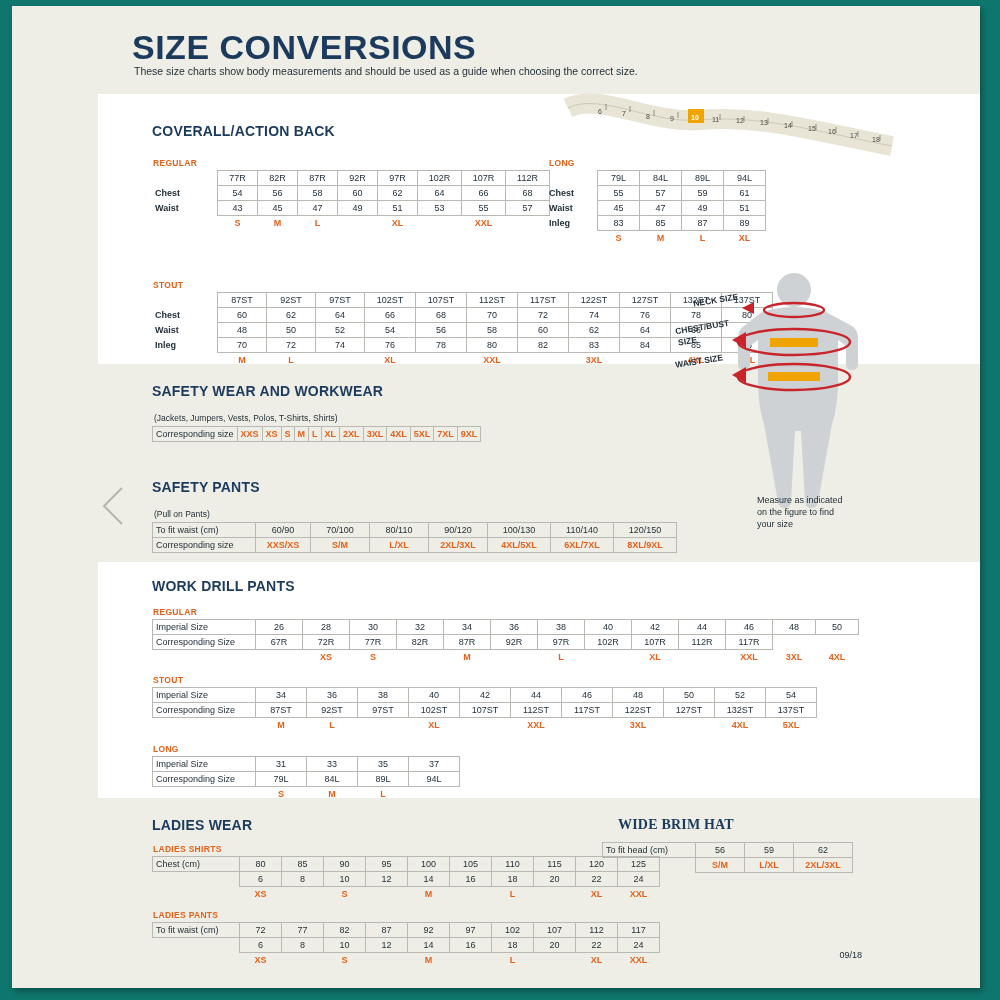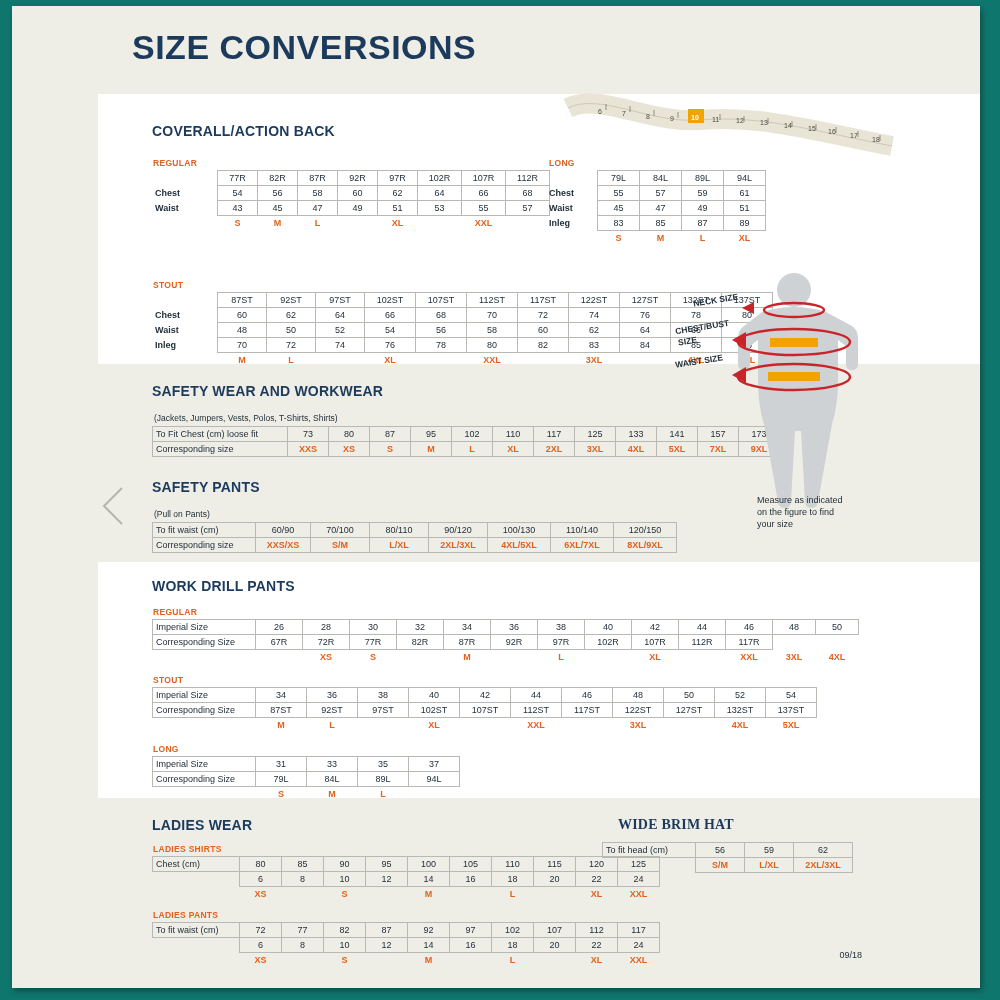--- a/index.html
+++ b/index.html
@@ -38,20 +38,21 @@
   <div class="sheet">
 
     <div class="leftband"></div>
     <div class="band" style="top:0;height:88px;"></div>
     <div class="band" style="top:358px;height:198px;"></div>
     <div class="band" style="top:792px;height:190px;"></div>
 
     <div class="content">
 
       <div class="title">SIZE CONVERSIONS</div>
+      <div class="subtitle">These size charts show body measurements and should be used as a guide when choosing the correct size.</div>
 
       <svg class="figure" style="left:548px;top:84px;" width="340" height="70">
         <path d="M8,18 C40,2 90,34 140,30 C200,25 250,40 332,56" stroke="#e8e4d6" stroke-width="20" fill="none"></path>
         <path d="M8,18 C40,2 90,34 140,30 C200,25 250,40 332,56" stroke="#cfc9b4" stroke-width="1" fill="none"></path>
         <g font-size="7" fill="#4a4a44" font-family="Liberation Sans, sans-serif">
           <text x="38" y="24">6</text>
             <text x="62" y="26">7</text>
             <text x="86" y="29">8</text>
           <text x="110" y="31">9</text>
           <rect x="128" y="19" width="16" height="14" fill="#f0a400"></rect>
@@ -247,35 +248,20 @@
           <td class="orange">4XL</td>
           <td class="orange">5XL</td>
         </tr>
       </tbody>
         </table>
 
       <h2 class="sec" style="left:140px;top:377px;">SAFETY WEAR AND WORKWEAR</h2>
       <div class="note" style="left:142px;top:407px;">(Jackets, Jumpers, Vests, Polos, T-Shirts, Shirts)</div>
       <table class="grid" style="left:140px;top:420px;">
         <tbody>
-            <tr>
-          <td style="width:128px;text-align:left;">To Fit Chest (cm) loose fit</td>
-          <td style="width:34px">73</td>
-          <td style="width:34px">80</td>
-          <td style="width:34px">87</td>
-          <td style="width:34px">95</td>
-          <td style="width:34px">102</td>
-          <td style="width:34px">110</td>
-          <td style="width:34px">117</td>
-          <td style="width:34px">125</td>
-          <td style="width:34px">133</td>
-          <td style="width:34px">141</td>
-          <td style="width:34px">157</td>
-          <td style="width:34px">173</td>
-        </tr>
         <tr>
           <td style="text-align:left;">Corresponding size</td>
           <td class="orangebox">XXS</td>
           <td class="orangebox">XS</td>
           <td class="orangebox">S</td>
           <td class="orangebox">M</td>
           <td class="orangebox">L</td>
           <td class="orangebox">XL</td>
           <td class="orangebox">2XL</td>
           <td class="orangebox">3XL</td>

